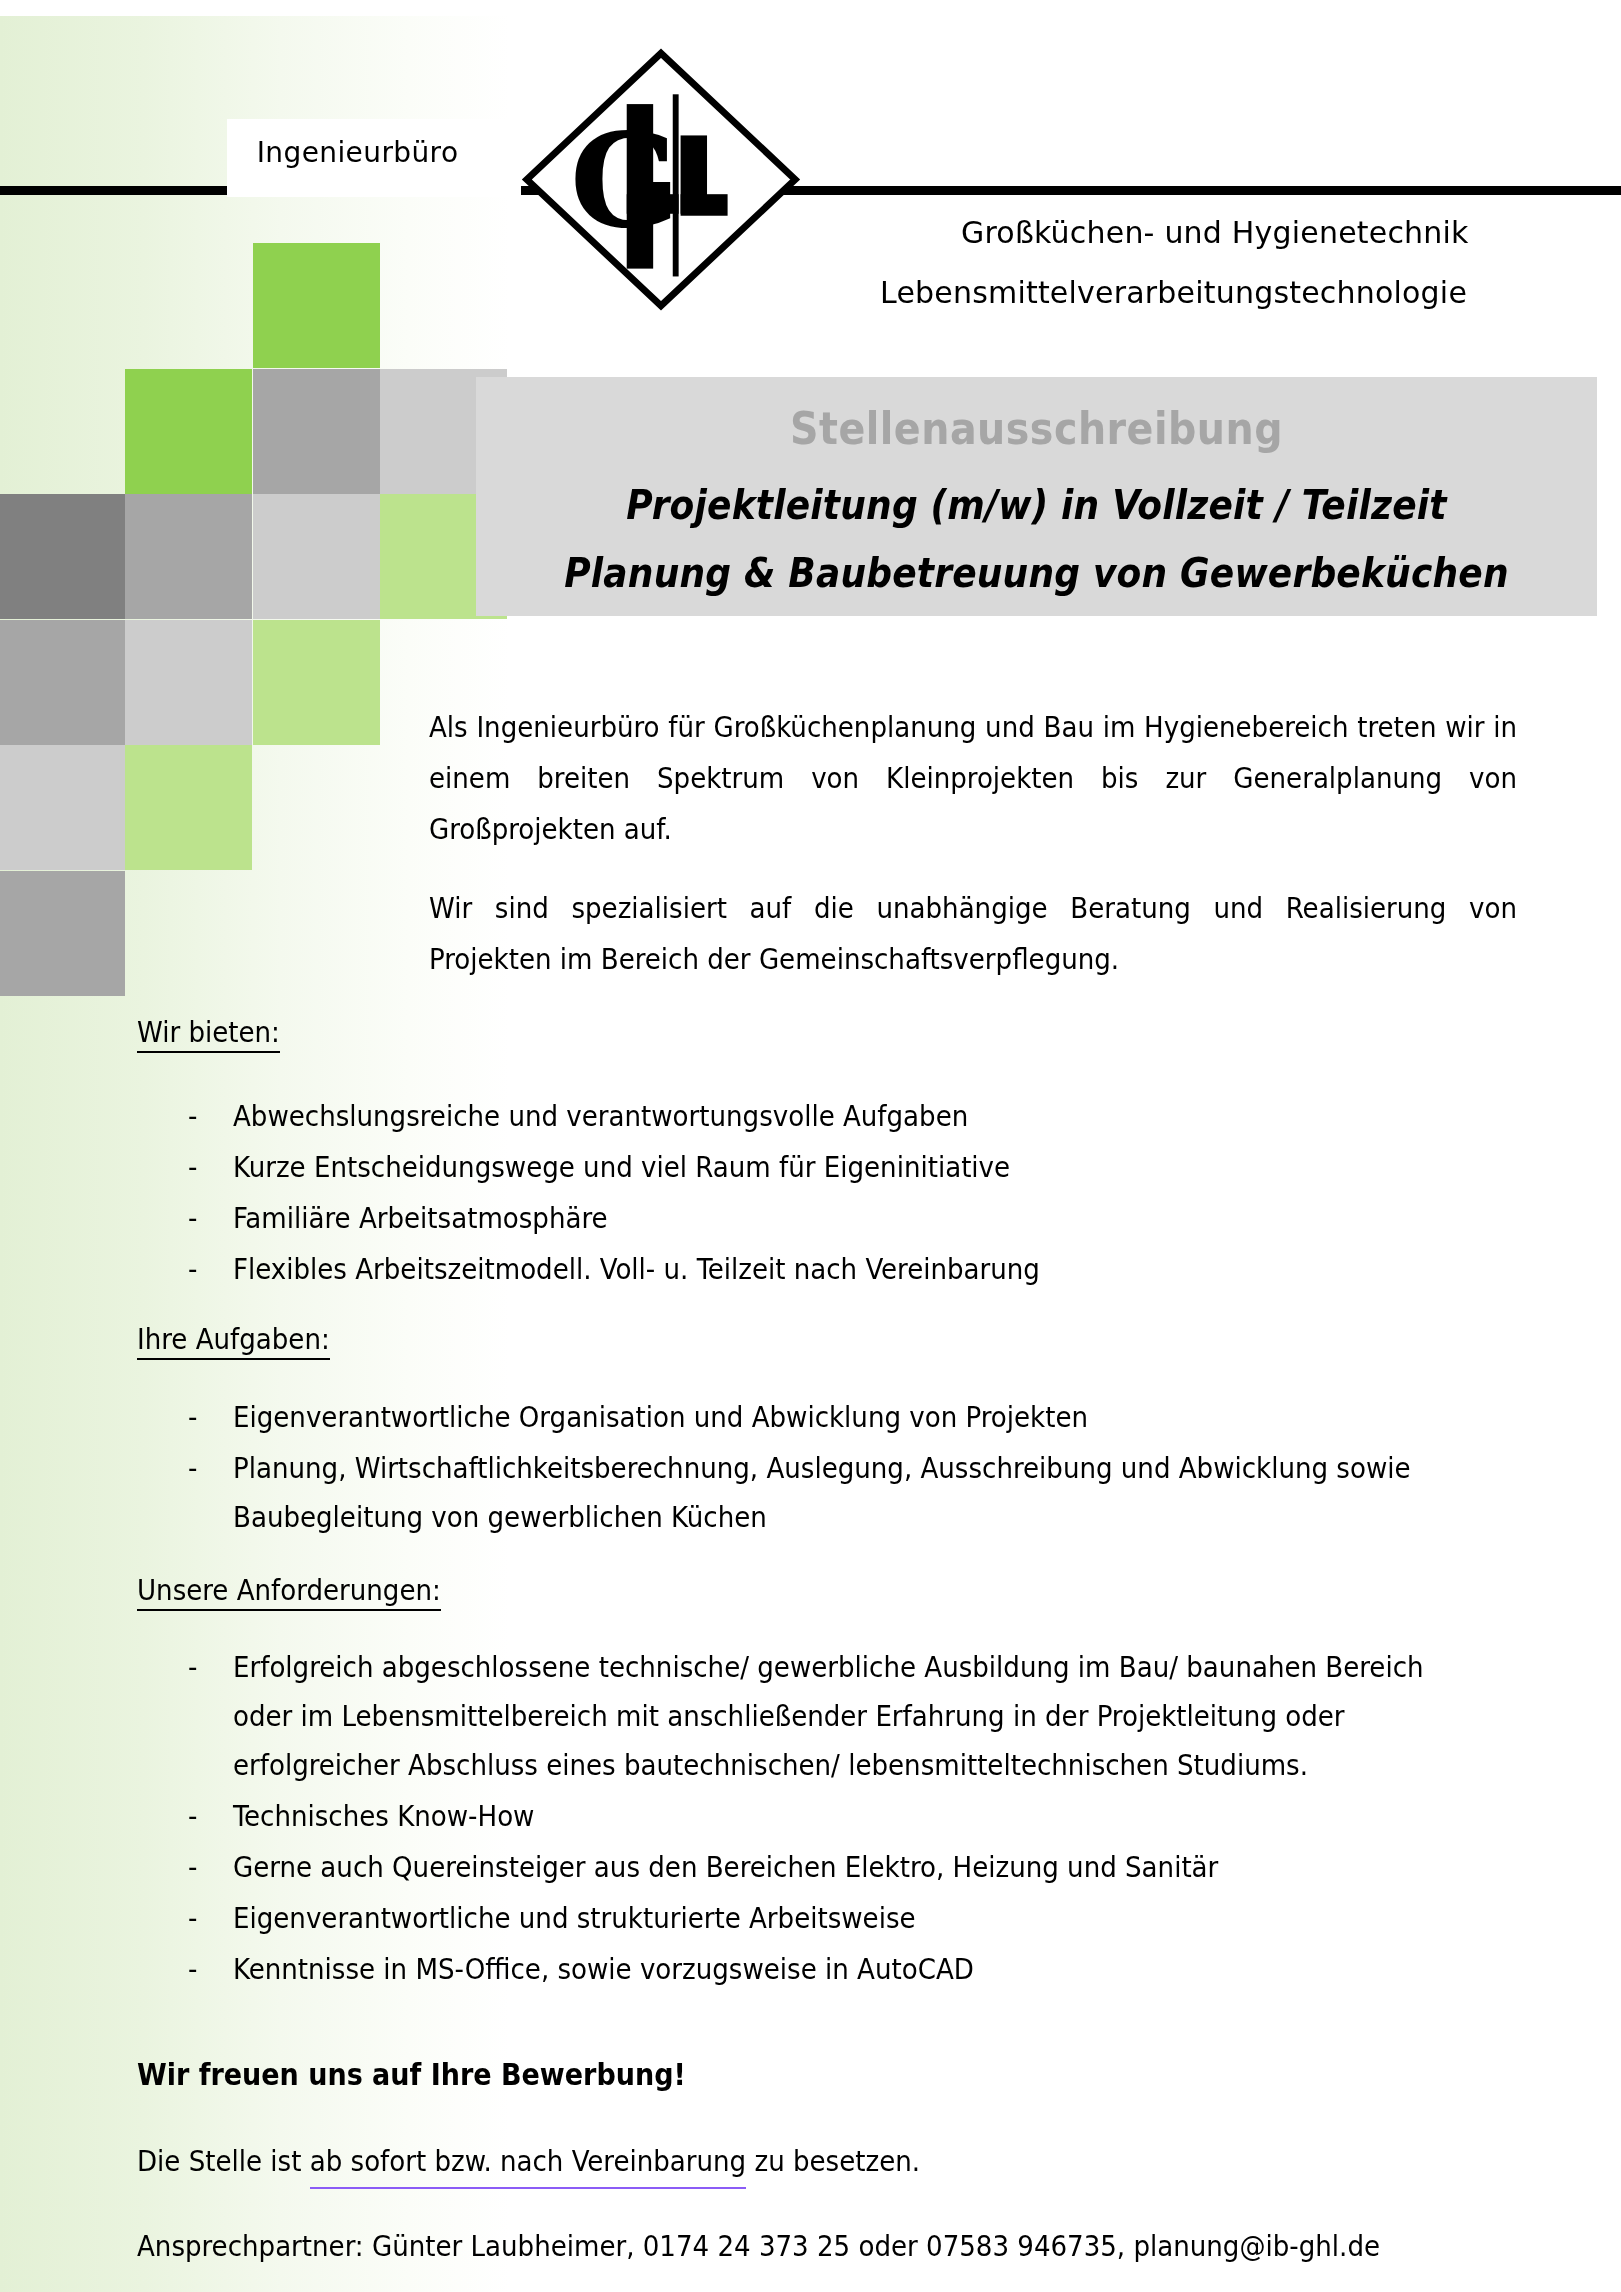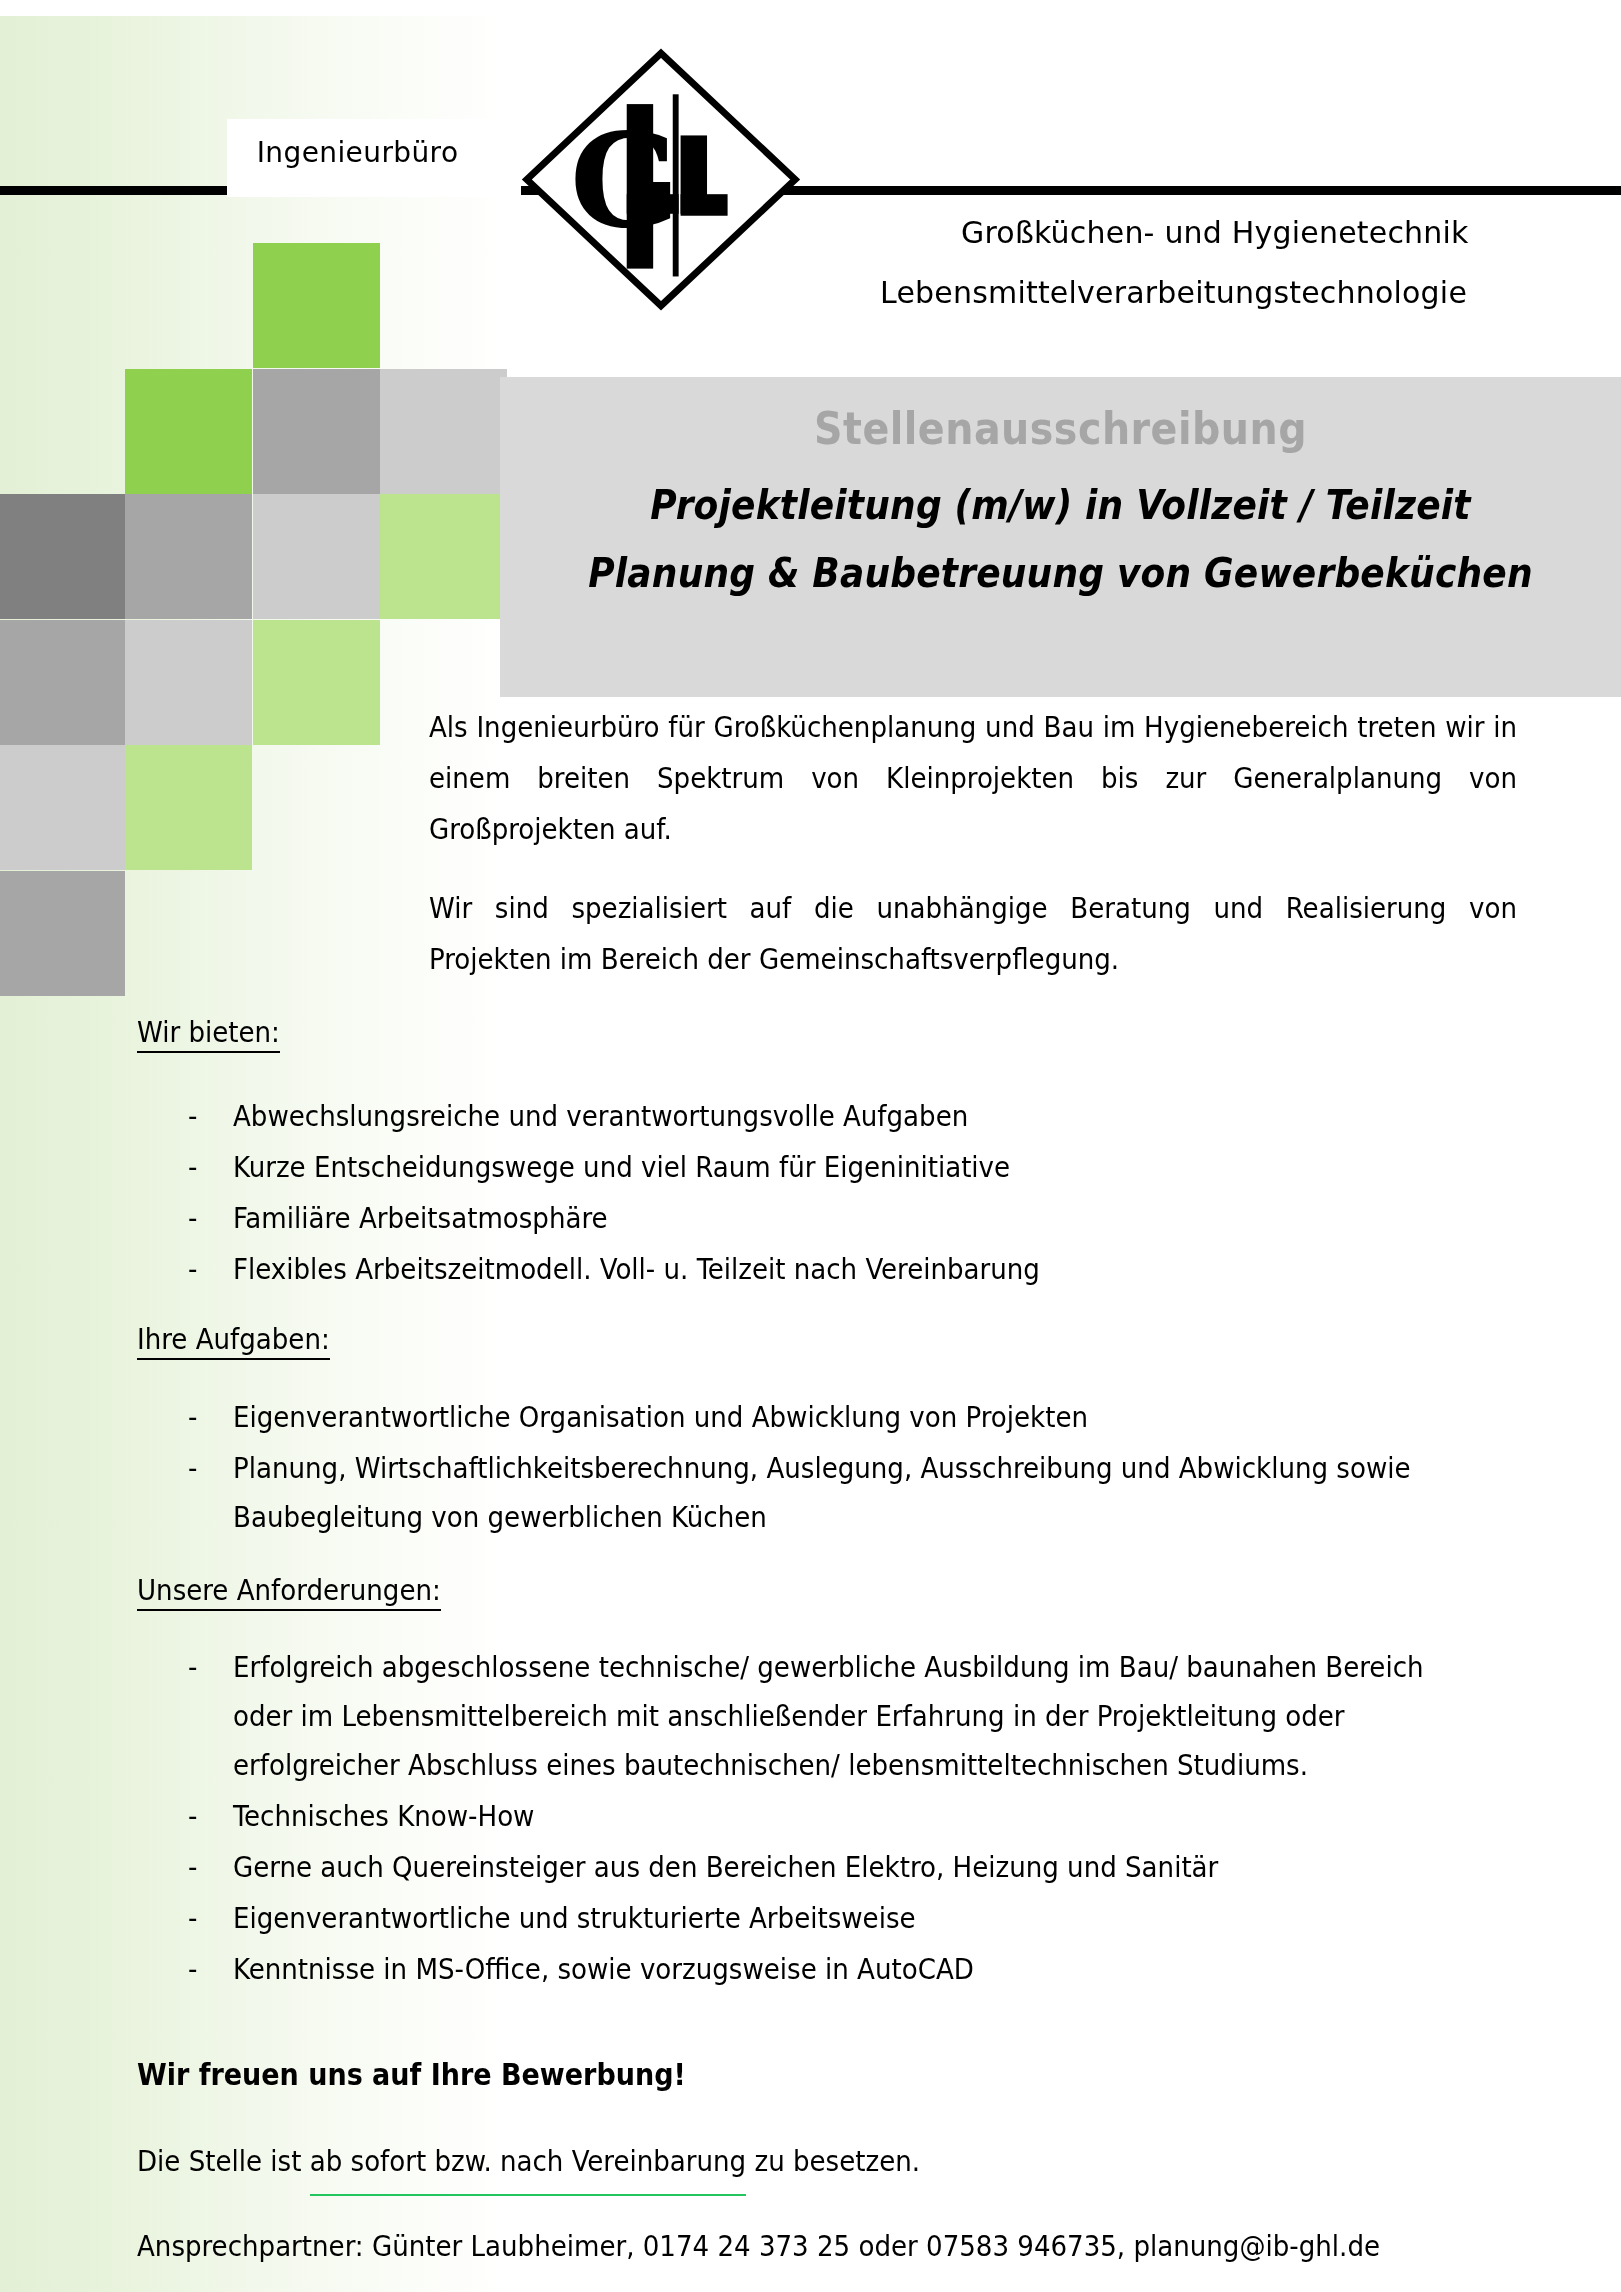--- a/index.html
+++ b/index.html
@@ -74,22 +74,22 @@
     color: #000000;
     white-space: nowrap;
     letter-spacing: 0.2px;
   }
   #tag1 { left: 961px; top: 199px; }
   #tag2 { left: 880px; top: 259px; }
 
   
   .title-box {
     position: absolute;
-    left: 500px; top: 361px;
-    width: 1121px; height: 320px;
+    left: 476px; top: 361px;
+    width: 1121px; height: 239px;
     background: #d9d9d9;
     z-index: 4;
   }
   .title-main {
     position: absolute;
     left: 0; right: 0; top: 25.5px;
     text-align: center;
     font-family: "DejaVu Sans Condensed", "Liberation Sans Narrow", "Liberation Sans", sans-serif;
     font-weight: bold;
     font-size: 44px;
@@ -173,21 +173,21 @@
     left: 137px;
     z-index: 8;
     font-family: "DejaVu Sans Condensed", "Liberation Sans Narrow", "Liberation Sans", sans-serif;
     font-size: 29px;
     color: #000;
     white-space: nowrap;
   }
   #closing-bold { top: 2041px; font-weight: bold; font-size: 30px; }
   #closing-line { top: 2128px; }
   #closing-contact { top: 2213px; }
-  .u { border-bottom: 2px solid #22c55e; padding-bottom: 16px; }
+  .u { border-bottom: 2px solid #8b5cf6; padding-bottom: 9px; }
 </style>
 </head>
 <body>
 
 <div id="page">
 
   <div class="bg-wash"></div>
 
   <div class="mosaic" id="mosaic">
       <div class="sq" style="left: 253px; top: 227px; width: 127px; height: 125px; background: rgb(143, 209, 79);"></div>

